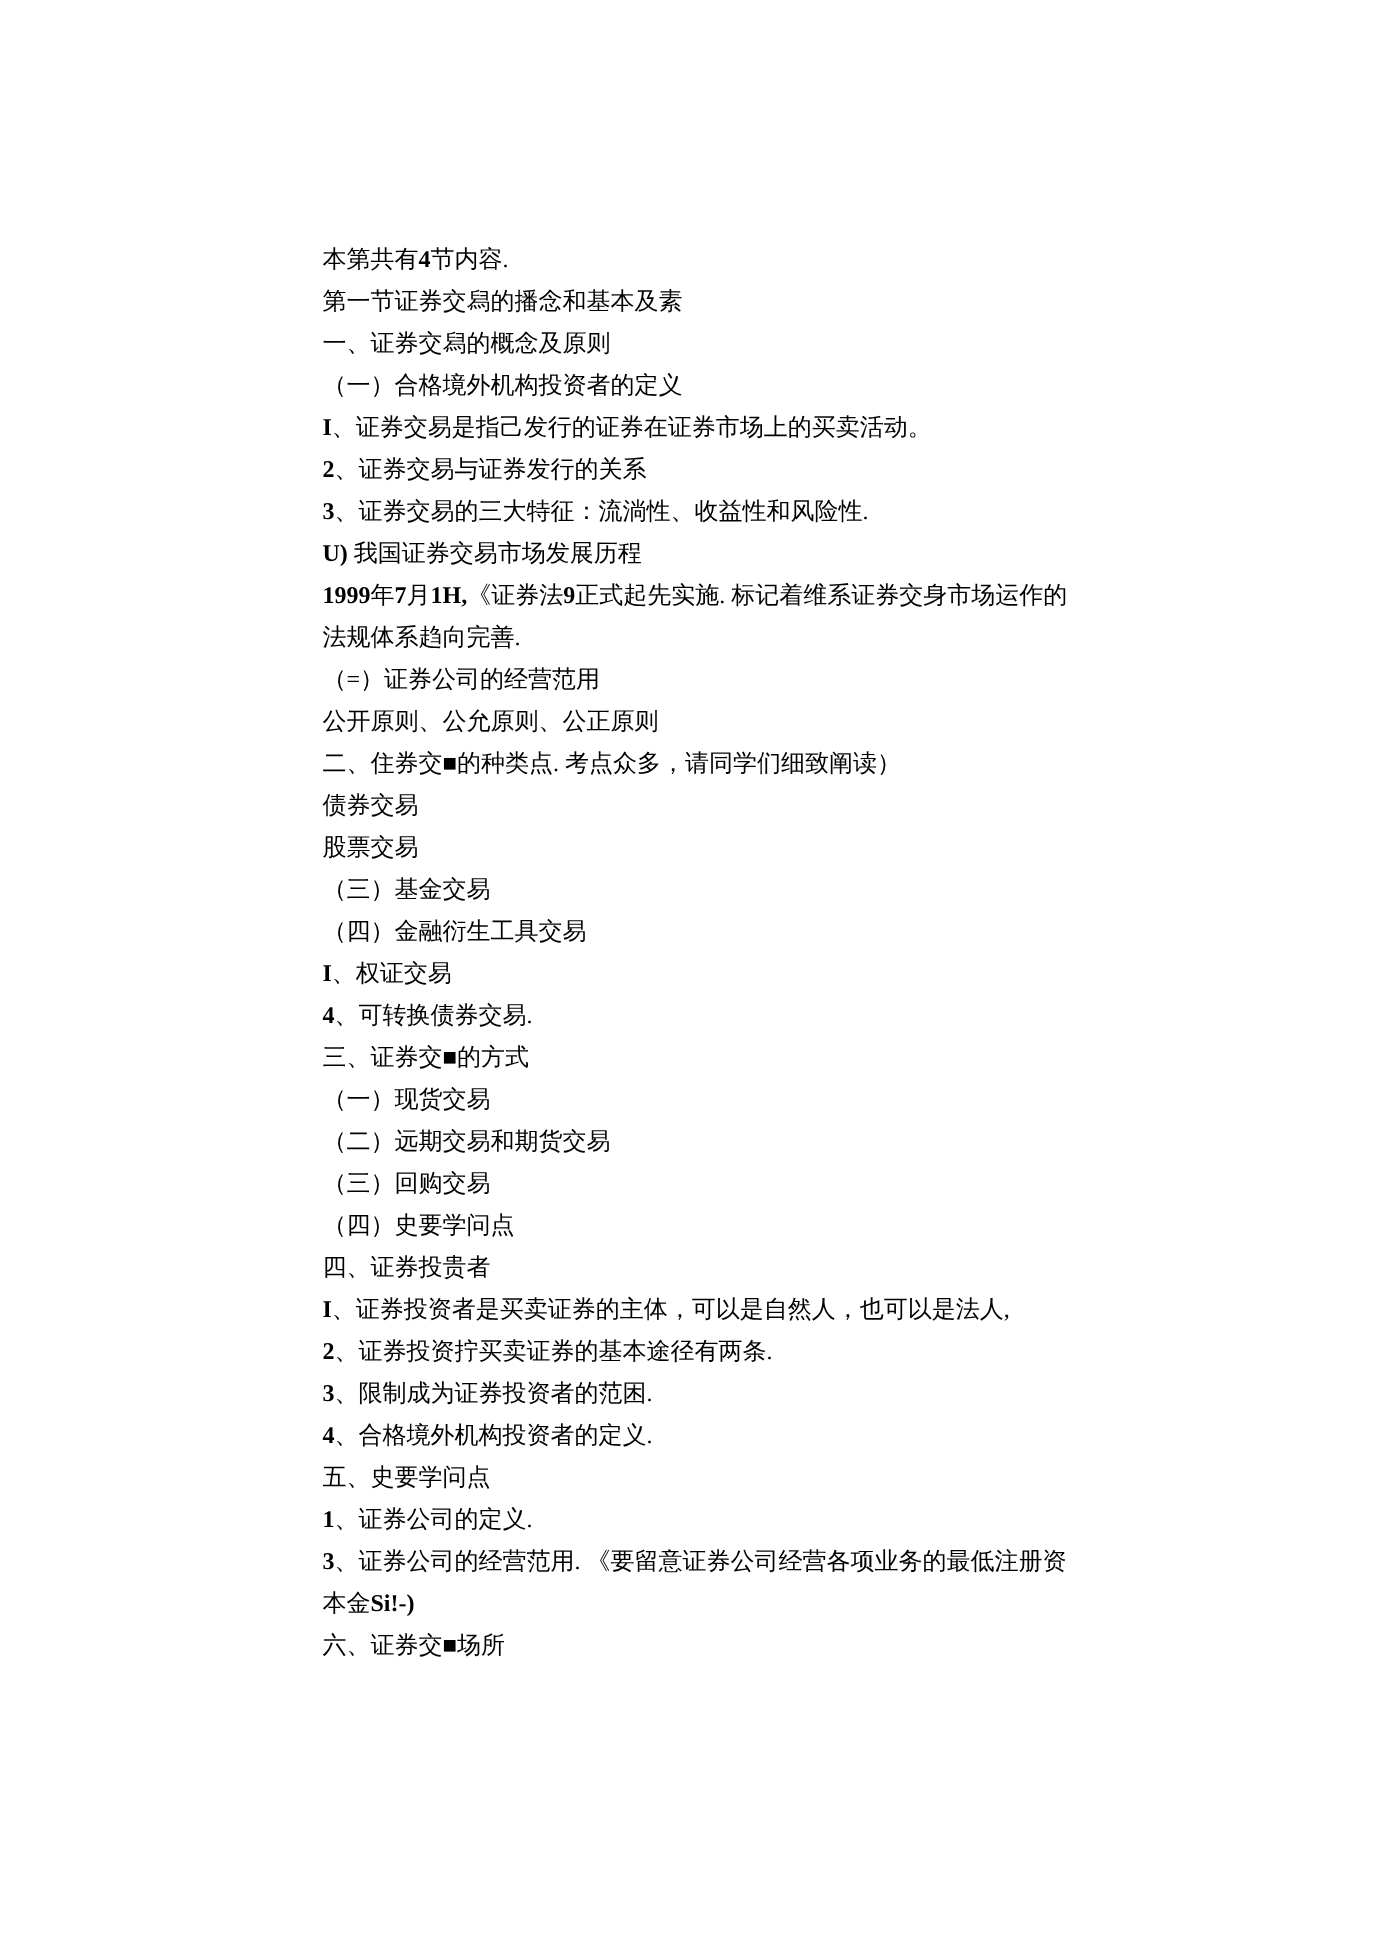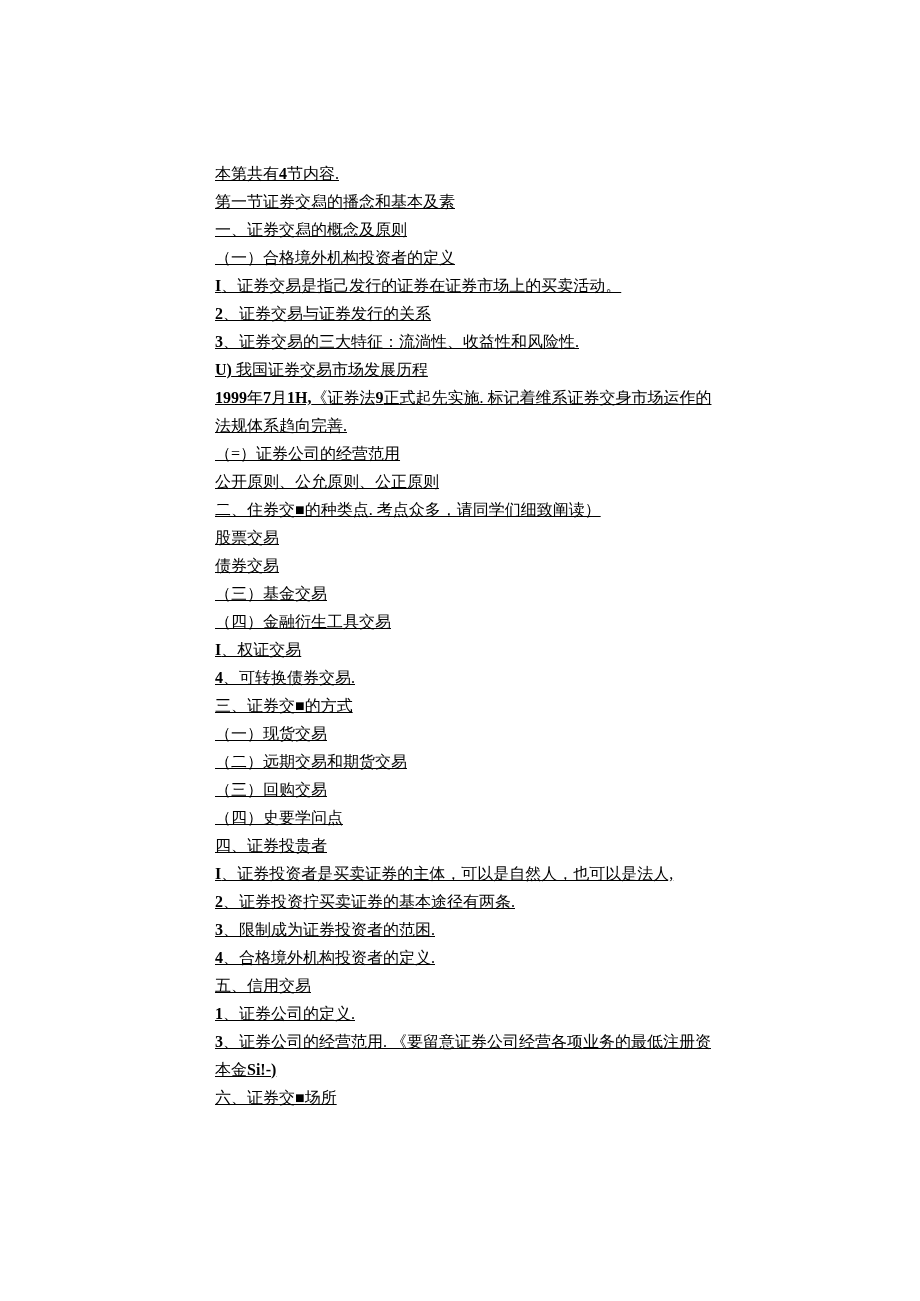--- a/index.html
+++ b/index.html
@@ -7,21 +7,20 @@
       background: #ffffff;
       font-family: "SimSun", "宋体", serif;
       font-size: 16px;
       line-height: 1.75;
       color: #000000;
       padding: 160px 0 0 215px;
       width: 920px;
     }
     .content {
       width: 510px;
-      text-decoration: underline;
     }
     .line {
       display: block;
       white-space: normal;
     }
     .bold {
       font-weight: bold;
     }
   </style>
 </head>
@@ -33,33 +32,33 @@
     <div class="line">一、证券交舄的概念及原则</div>
     <div class="line">（一）合格境外机构投资者的定义</div>
     <div class="line"><span class="bold">I</span>、证券交易是指己发行的证券在证券市场上的买卖活动。</div>
     <div class="line"><span class="bold">2</span>、证券交易与证券发行的关系</div>
     <div class="line"><span class="bold">3</span>、证券交易的三大特征：流淌性、收益性和风险性.</div>
     <div class="line"><span class="bold">U)</span> 我国证券交易市场发展历程</div>
     <div class="line"><span class="bold">1999</span>年<span class="bold">7</span>月<span class="bold">1H,</span>《证券法<span class="bold">9</span>正式起先实施. 标记着维系证券交身市场运作的法规体系趋向完善.</div>
     <div class="line">（=）证券公司的经营范用</div>
     <div class="line">公开原则、公允原则、公正原则</div>
     <div class="line">二、住券交■的种类点. 考点众多，请同学们细致阐读）</div>
+    <div class="line">债券交易</div>
     <div class="line">股票交易</div>
-    <div class="line">债券交易</div>
     <div class="line">（三）基金交易</div>
     <div class="line">（四）金融衍生工具交易</div>
     <div class="line"><span class="bold">I</span>、权证交易</div>
     <div class="line"><span class="bold">4</span>、可转换债券交易.</div>
     <div class="line">三、证券交■的方式</div>
     <div class="line">（一）现货交易</div>
     <div class="line">（二）远期交易和期货交易</div>
     <div class="line">（三）回购交易</div>
     <div class="line">（四）史要学问点</div>
     <div class="line">四、证券投贵者</div>
     <div class="line"><span class="bold">I</span>、证券投资者是买卖证券的主体，可以是自然人，也可以是法人,</div>
     <div class="line"><span class="bold">2</span>、证券投资拧买卖证券的基本途径有两条.</div>
     <div class="line"><span class="bold">3</span>、限制成为证券投资者的范困.</div>
     <div class="line"><span class="bold">4</span>、合格境外机构投资者的定义.</div>
-    <div class="line">五、信用交易</div>
+    <div class="line">五、史要学问点</div>
     <div class="line"><span class="bold">1</span>、证券公司的定义.</div>
     <div class="line"><span class="bold">3</span>、证券公司的经营范用. 《要留意证券公司经营各项业务的最低注册资本金<span class="bold">Si!-</span><span class="bold">)</span></div>
     <div class="line">六、证券交■场所</div>
   </div>
 
 </body></html>

